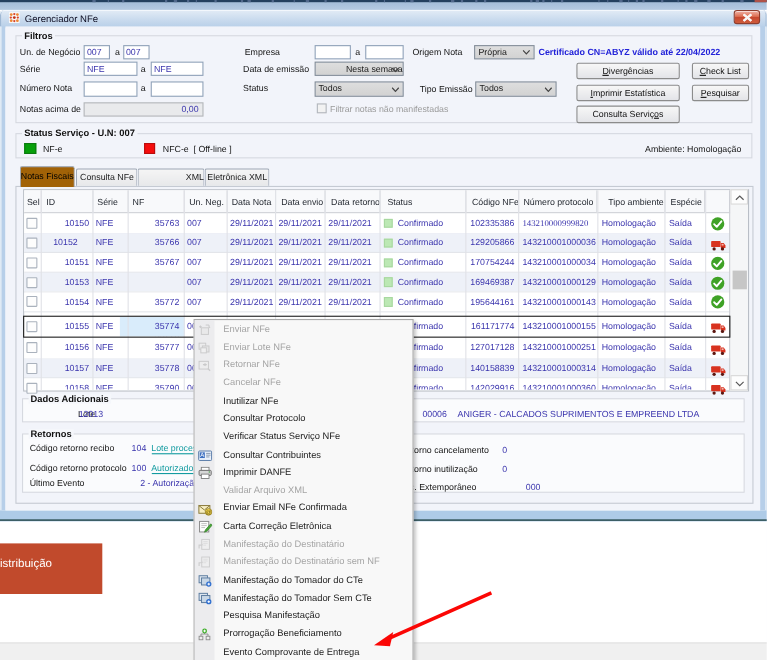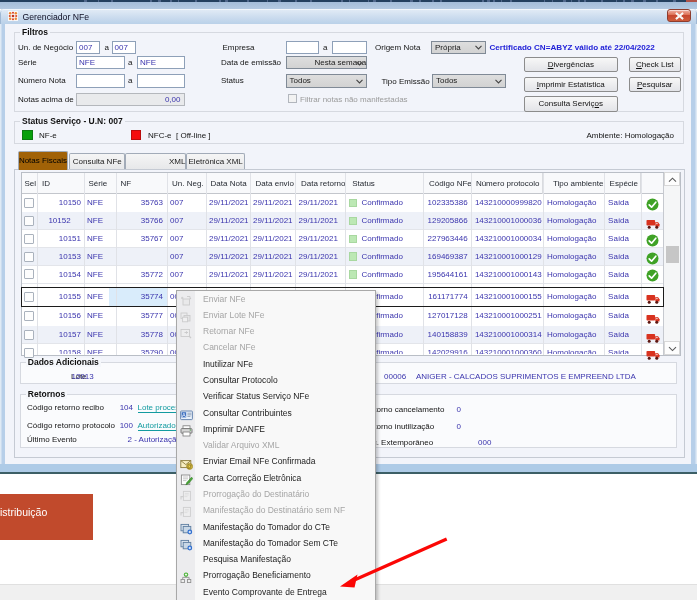--- a/index.html
+++ b/index.html
@@ -174,21 +174,21 @@
 <div class="cell" style="left:38px;top:194.3px;width:46px;height:17.8px;line-height:17.8px;text-align:right;padding-right:3px;">10150</div>
 <div class="cell" style="left:85px;top:194.3px;width:31px;height:17.8px;line-height:17.8px;text-align:left;padding-left:2px;">NFE</div>
 <div class="cell" style="left:117px;top:194.3px;width:49px;height:17.8px;line-height:17.8px;text-align:right;padding-right:3px;">35763</div>
 <div class="cell" style="left:168px;top:194.3px;width:37px;height:17.8px;line-height:17.8px;text-align:left;padding-left:2px;">007</div>
 <div class="cell" style="left:206.6px;top:194.3px;width:43px;height:17.8px;line-height:17.8px;text-align:left;padding-left:2.5px;">29/11/2021</div>
 <div class="cell" style="left:250.6px;top:194.3px;width:44.4px;height:17.8px;line-height:17.8px;text-align:left;padding-left:2.5px;">29/11/2021</div>
 <div class="cell" style="left:296px;top:194.3px;width:48.7px;height:17.8px;line-height:17.8px;text-align:left;padding-left:2.5px;">29/11/2021</div>
 <div class="ab" style="left:348.7px;top:198.95000000000002px;width:8.5px;height:8.5px;background:#bce8b4;border:1px solid #a8d8a0;"></div>
 <div class="cell" style="left:359.5px;top:194.3px;width:63px;height:17.8px;line-height:17.8px;text-align:left;padding-left:2px;">Confirmado</div>
 <div class="cell" style="left:423.6px;top:194.3px;width:47px;height:17.8px;line-height:17.8px;text-align:right;padding-right:3px;">102335386</div>
-<div class="cell" style="left:471.9px;top:194.3px;width:70.6px;height:17.8px;line-height:17.8px;text-align:left;padding-left:3px;">143210000999820</div>
+<div class="cell" style="left:471.9px;top:194.3px;width:70.6px;height:17.8px;line-height:17.8px;text-align:left;padding-left:3px;font-family:Liberation Serif, serif;">143210000999820</div>
 <div class="cell" style="left:543.5px;top:194.3px;width:60px;height:17.8px;line-height:17.8px;text-align:left;padding-left:3.5px;">Homologação</div>
 <div class="cell" style="left:604.6px;top:194.3px;width:36px;height:17.8px;line-height:17.8px;text-align:left;padding-left:3.5px;">Saída</div>
 <div class="ab" style="left:646px;top:197.20000000000002px;width:14px;height:13px;"><svg width="13" height="13" viewBox="0 0 13 13">
       <circle cx="6.5" cy="6.5" r="6" fill="#3fa226"></circle>
 <path d="M3.2 6.8 L5.6 9.2 L9.8 4.2" fill="none" stroke="#fff" stroke-width="1.7" stroke-linecap="round" stroke-linejoin="round"></path>
     </svg></div>
 <div class="ab" style="left:21.5px;top:212.1px;width:642.4px;height:17.8px;background:#eef1f8;"></div>
 <div class="ab" style="left:21.5px;top:229.3px;width:642.4px;height:0.8px;background:#e3e5ea;"></div>
 <div class="ab" style="left:23.5px;top:216.0px;width:10px;height:10px;background:#fdfdfd;border:1px solid #aab2bd;border-radius:1px;"></div>
 <div class="cell" style="left:38px;top:212.1px;width:46px;height:17.8px;line-height:17.8px;text-align:center;padding-right:3px;">10152</div>
@@ -216,21 +216,21 @@
 <div class="ab" style="left:23.5px;top:233.8px;width:10px;height:10px;background:#fdfdfd;border:1px solid #aab2bd;border-radius:1px;"></div>
 <div class="cell" style="left:38px;top:229.9px;width:46px;height:17.8px;line-height:17.8px;text-align:right;padding-right:3px;">10151</div>
 <div class="cell" style="left:85px;top:229.9px;width:31px;height:17.8px;line-height:17.8px;text-align:left;padding-left:2px;">NFE</div>
 <div class="cell" style="left:117px;top:229.9px;width:49px;height:17.8px;line-height:17.8px;text-align:right;padding-right:3px;">35767</div>
 <div class="cell" style="left:168px;top:229.9px;width:37px;height:17.8px;line-height:17.8px;text-align:left;padding-left:2px;">007</div>
 <div class="cell" style="left:206.6px;top:229.9px;width:43px;height:17.8px;line-height:17.8px;text-align:left;padding-left:2.5px;">29/11/2021</div>
 <div class="cell" style="left:250.6px;top:229.9px;width:44.4px;height:17.8px;line-height:17.8px;text-align:left;padding-left:2.5px;">29/11/2021</div>
 <div class="cell" style="left:296px;top:229.9px;width:48.7px;height:17.8px;line-height:17.8px;text-align:left;padding-left:2.5px;">29/11/2021</div>
 <div class="ab" style="left:348.7px;top:234.55px;width:8.5px;height:8.5px;background:#bce8b4;border:1px solid #a8d8a0;"></div>
 <div class="cell" style="left:359.5px;top:229.9px;width:63px;height:17.8px;line-height:17.8px;text-align:left;padding-left:2px;">Confirmado</div>
-<div class="cell" style="left:423.6px;top:229.9px;width:47px;height:17.8px;line-height:17.8px;text-align:right;padding-right:3px;">227963446</div>
+<div class="cell" style="left:423.6px;top:229.9px;width:47px;height:17.8px;line-height:17.8px;text-align:right;padding-right:3px;">170754244</div>
 <div class="cell" style="left:471.9px;top:229.9px;width:70.6px;height:17.8px;line-height:17.8px;text-align:left;padding-left:3px;">143210001000034</div>
 <div class="cell" style="left:543.5px;top:229.9px;width:60px;height:17.8px;line-height:17.8px;text-align:left;padding-left:3.5px;">Homologação</div>
 <div class="cell" style="left:604.6px;top:229.9px;width:36px;height:17.8px;line-height:17.8px;text-align:left;padding-left:3.5px;">Saída</div>
 <div class="ab" style="left:646px;top:232.8px;width:14px;height:13px;"><svg width="13" height="13" viewBox="0 0 13 13">
       <circle cx="6.5" cy="6.5" r="6" fill="#3fa226"></circle>
 <path d="M3.2 6.8 L5.6 9.2 L9.8 4.2" fill="none" stroke="#fff" stroke-width="1.7" stroke-linecap="round" stroke-linejoin="round"></path>
     </svg></div>
 <div class="ab" style="left:21.5px;top:247.7px;width:642.4px;height:17.8px;background:#eef1f8;"></div>
 <div class="ab" style="left:21.5px;top:264.9px;width:642.4px;height:0.8px;background:#e3e5ea;"></div>
 <div class="ab" style="left:23.5px;top:251.6px;width:10px;height:10px;background:#fdfdfd;border:1px solid #aab2bd;border-radius:1px;"></div>
@@ -463,21 +463,21 @@
 <path d="M0.8 1.6 L5.8 5.6 L10.8 1.6" fill="none" stroke="#8a7a3a" stroke-width="0.9"></path>
 <circle cx="9.6" cy="7.4" r="3" fill="#f4d64a" stroke="#97832a" stroke-width="0.8"></circle>
 <text x="9.6" y="9.4" font-size="5.2" fill="#5d4f14" text-anchor="middle" font-family="Liberation Sans">@</text>
     </svg></div>
 <div class="mi" style="top:469.68000000000006px;z-index:12;">Carta Correção Eletrônica</div>
 <div class="ab" style="left:179.5px;top:471.88000000000005px;width:14px;height:13px;z-index:12;"><svg width="13" height="12" viewBox="0 0 13 12">
 <rect x="1.4" y="1" width="8.4" height="9.6" fill="#fdfdfd" stroke="#8a8a8a" stroke-width="0.9"></rect>
 <path d="M3 3 h5 M3 4.8 h5 M3 6.6 h3.4" stroke="#b0b0b0" stroke-width="0.7"></path>
 <path d="M11.6 3.2 L6.8 8.6 L5.9 10.8 L8.2 9.8 L12.8 4.5 z" fill="#49a838" stroke="#2e7a22" stroke-width="0.6"></path>
     </svg></div>
-<div class="mi mid" style="top:485.96000000000004px;z-index:12;">Prorrogação do Destinatário</div>
+<div class="mi mid" style="top:485.96000000000004px;z-index:12;">Manifestação do Destinatário</div>
 <div class="ab" style="left:179.5px;top:488.16px;width:14px;height:13px;z-index:12;opacity:0.55;"><svg width="12" height="12" viewBox="0 0 12 12">
 <rect x="3.4" y="1.4" width="7" height="9" fill="#f0f0f0" stroke="#b6b6b6" stroke-width="0.9"></rect>
 <path d="M4.8 3.4 h4 M4.8 5 h4 M4.8 6.6 h2.6" stroke="#cacaca" stroke-width="0.7"></path>
 <path d="M1 9.6 l0 -3 l2.6 0" fill="none" stroke="#b6b6b6" stroke-width="1.1"></path>
 <path d="M3.2 6.6 l1.4 0 l-0.9 -1.3 z" fill="#b6b6b6"></path>
     </svg></div>
 <div class="mi mid" style="top:502.24px;z-index:12;">Manifestação do Destinatário sem NF</div>
 <div class="ab" style="left:179.5px;top:504.44px;width:14px;height:13px;z-index:12;opacity:0.55;"><svg width="12" height="12" viewBox="0 0 12 12">
 <rect x="3.4" y="1.4" width="7" height="9" fill="#f0f0f0" stroke="#b6b6b6" stroke-width="0.9"></rect>
 <path d="M4.8 3.4 h4 M4.8 5 h4 M4.8 6.6 h2.6" stroke="#cacaca" stroke-width="0.7"></path>

